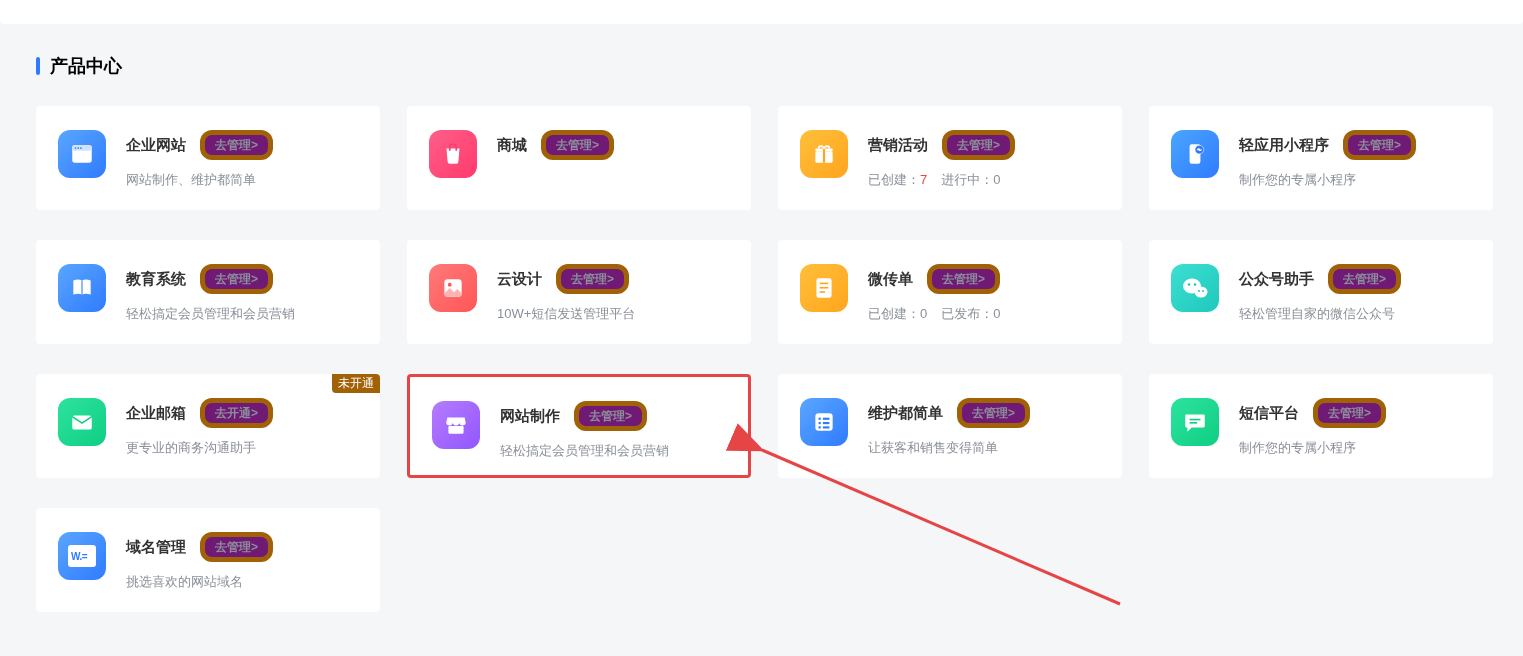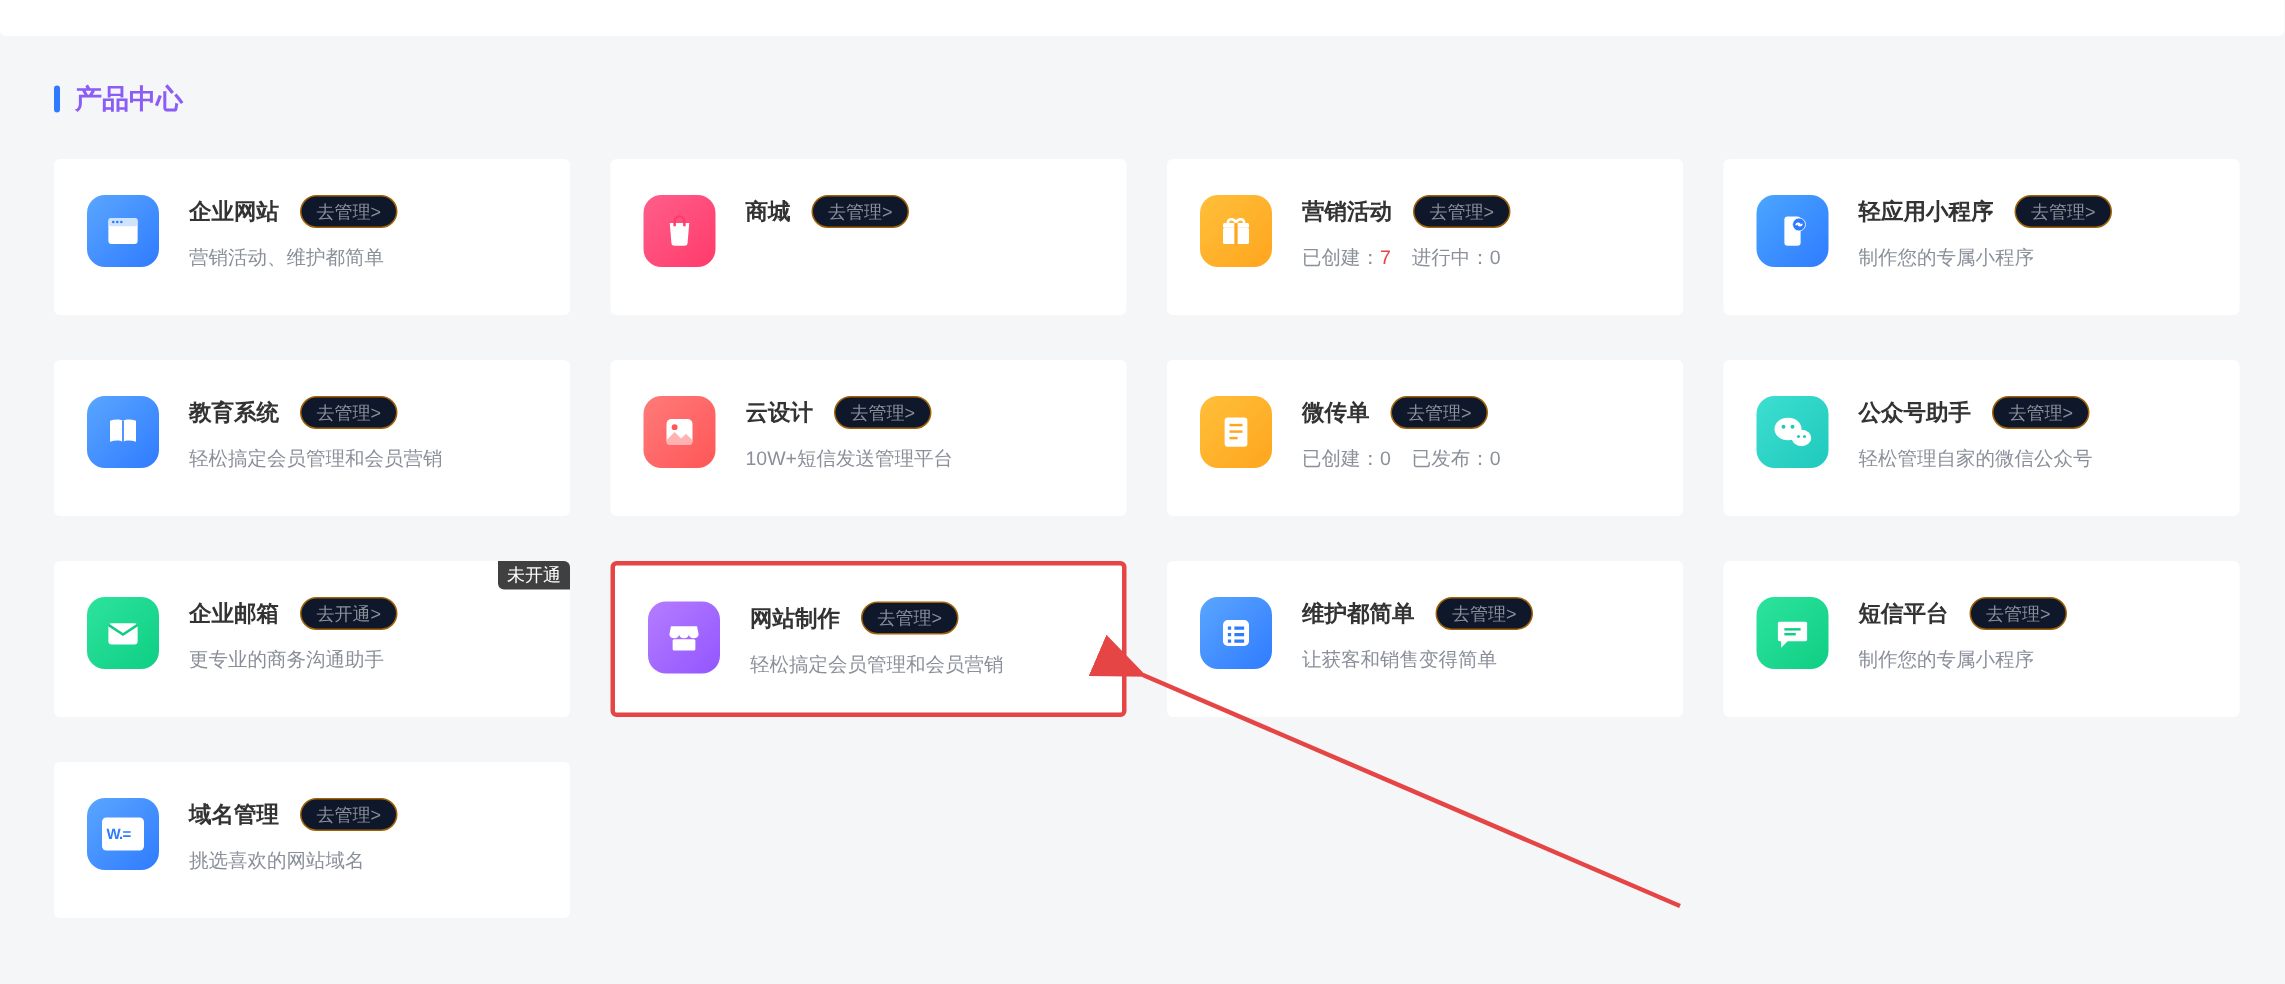--- a/index.html
+++ b/index.html
@@ -27,21 +27,21 @@
   .section-bar {
     width: 4px;
     height: 18px;
     background: #2f7bff;
     border-radius: 2px;
     margin-right: 10px;
   }
   .section-text {
     font-size: 18px;
     font-weight: 600;
-    color: #8b5cf6;
+    color: #000000;
   }
 
   .grid {
     display: grid;
     grid-template-columns: repeat(4, 344px);
     column-gap: 27px;
     row-gap: 30px;
     padding: 10px 36px 0 36px;
     position: relative;
   }
@@ -77,40 +77,41 @@
   }
   .card-title {
     font-size: 15px;
     font-weight: 600;
     color: #333333;
     margin-right: 14px;
   }
   .btn {
     font-size: 12px;
     color: #8a8f99;
-    background: #0f172a;
-    border: 1px solid #a16207;
+    background: #701a75;
+    border: 5px solid #a16207;
     border-radius: 12px;
     padding: 2px 10px;
     cursor: pointer;
     line-height: 16px;
+    font-weight: bold;
   }
   .card-desc {
     font-size: 13px;
     color: #8a8f99;
     line-height: 20px;
   }
   .red { color: #e64545; }
   .stat-gap { display:inline-block; width:14px; }
 
   .badge {
     position: absolute;
     top: 0;
     right: 0;
-    background: #404040;
+    background: #a16207;
     color: #ffffff;
     font-size: 12px;
     padding: 1px 6px;
     border-top-right-radius: 4px;
     border-bottom-left-radius: 4px;
   }
 
   .highlight {
     border: 3px solid #e64545;
   }
@@ -194,21 +195,21 @@
           <circle cx="6" cy="6.5" r="0.8" fill="#2f7bff"></circle>
           <circle cx="8.5" cy="6.5" r="0.8" fill="#2f7bff"></circle>
           <circle cx="11" cy="6.5" r="0.8" fill="#2f7bff"></circle>
         </svg>
     </div>
     <div class="card-body">
       <div class="title-row">
         <span class="card-title">企业网站</span>
         <button class="btn">去管理&gt;</button>
       </div>
-      <div class="card-desc">营销活动、维护都简单</div>
+      <div class="card-desc">网站制作、维护都简单</div>
     </div>
   </div>
 
   <div class="card">
     <div class="icon-wrap ico-shop">
       <svg viewBox="0 0 24 24" fill="none">
           <path d="M6 7h12l-1 12a2 2 0 01-2 2H9a2 2 0 01-2-2L6 7z" fill="#fff"></path>
           <path d="M9 9V6a3 3 0 016 0v3" stroke="#ff3b6b" stroke-width="1.5" fill="none"></path>
         </svg>
     </div>

